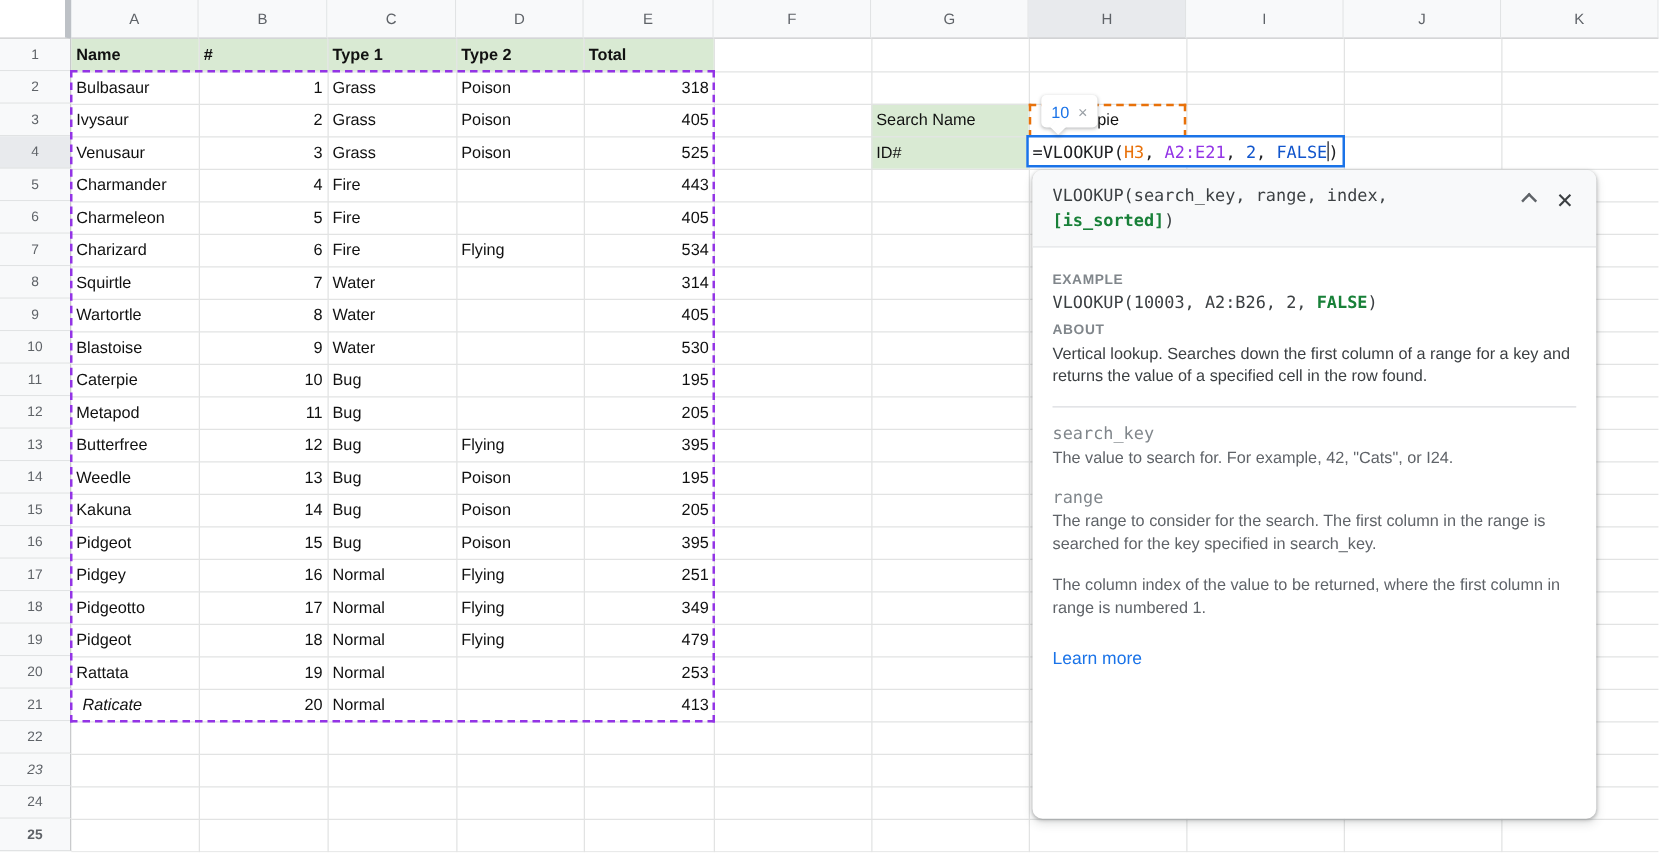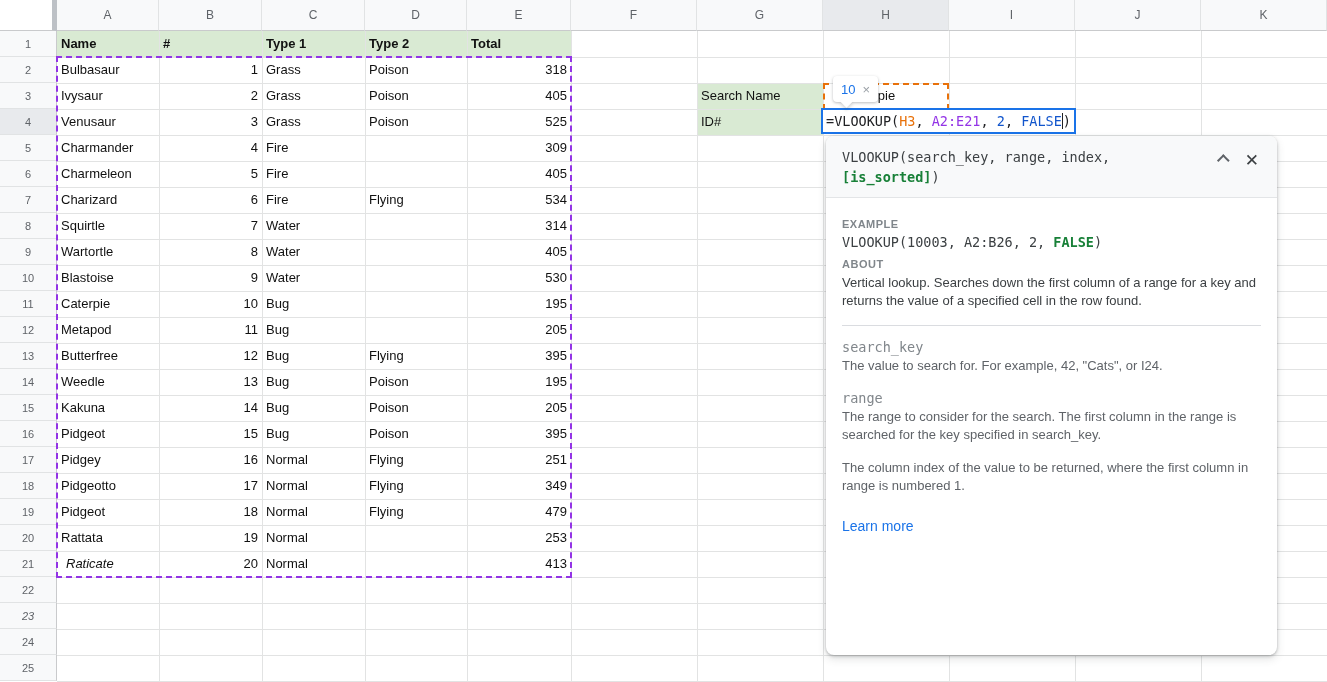--- a/index.html
+++ b/index.html
@@ -107,21 +107,21 @@
       <div class="row-header" style="top: 395px;">15</div>
       <div class="row-header" style="top: 421px;">16</div>
       <div class="row-header" style="top: 447px;">17</div>
       <div class="row-header" style="top: 473px;">18</div>
       <div class="row-header" style="top: 499px;">19</div>
       <div class="row-header" style="top: 525px;">20</div>
       <div class="row-header" style="top: 551px;">21</div>
       <div class="row-header" style="top: 577px;">22</div>
       <div class="row-header" style="top: 603px; font-style: italic;">23</div>
       <div class="row-header" style="top: 629px;">24</div>
-      <div class="row-header" style="top: 655px;">25</div>
+      <div class="row-header" style="top: 655px; font-weight: bold;">25</div>
     </div>
   <div id="cells">
       <div class="cell bold green" style="left: 57px; top: 31px; width: 102px;">Name</div>
       <div class="cell bold green" style="left: 159px; top: 31px; width: 103px;">#</div>
       <div class="cell bold green" style="left: 262px; top: 31px; width: 103px;">Type 1</div>
       <div class="cell bold green" style="left: 365px; top: 31px; width: 102px;">Type 2</div>
       <div class="cell bold green" style="left: 467px; top: 31px; width: 104px;">Total</div>
       <div class="cell" style="left: 57px; top: 57px; width: 102px;">Bulbasaur</div>
       <div class="cell right" style="left: 159px; top: 57px; width: 103px;">1</div>
       <div class="cell" style="left: 262px; top: 57px; width: 103px;">Grass</div>
@@ -133,21 +133,21 @@
       <div class="cell" style="left: 365px; top: 83px; width: 102px;">Poison</div>
       <div class="cell right" style="left: 467px; top: 83px; width: 104px;">405</div>
       <div class="cell" style="left: 57px; top: 109px; width: 102px;">Venusaur</div>
       <div class="cell right" style="left: 159px; top: 109px; width: 103px;">3</div>
       <div class="cell" style="left: 262px; top: 109px; width: 103px;">Grass</div>
       <div class="cell" style="left: 365px; top: 109px; width: 102px;">Poison</div>
       <div class="cell right" style="left: 467px; top: 109px; width: 104px;">525</div>
       <div class="cell" style="left: 57px; top: 135px; width: 102px;">Charmander</div>
       <div class="cell right" style="left: 159px; top: 135px; width: 103px;">4</div>
       <div class="cell" style="left: 262px; top: 135px; width: 103px;">Fire</div>
-      <div class="cell right" style="left: 467px; top: 135px; width: 104px;">309</div>
+      <div class="cell right" style="left: 467px; top: 135px; width: 104px;">443</div>
       <div class="cell" style="left: 57px; top: 161px; width: 102px;">Charmeleon</div>
       <div class="cell right" style="left: 159px; top: 161px; width: 103px;">5</div>
       <div class="cell" style="left: 262px; top: 161px; width: 103px;">Fire</div>
       <div class="cell right" style="left: 467px; top: 161px; width: 104px;">405</div>
       <div class="cell" style="left: 57px; top: 187px; width: 102px;">Charizard</div>
       <div class="cell right" style="left: 159px; top: 187px; width: 103px;">6</div>
       <div class="cell" style="left: 262px; top: 187px; width: 103px;">Fire</div>
       <div class="cell" style="left: 365px; top: 187px; width: 102px;">Flying</div>
       <div class="cell right" style="left: 467px; top: 187px; width: 104px;">534</div>
       <div class="cell" style="left: 57px; top: 213px; width: 102px;">Squirtle</div>

